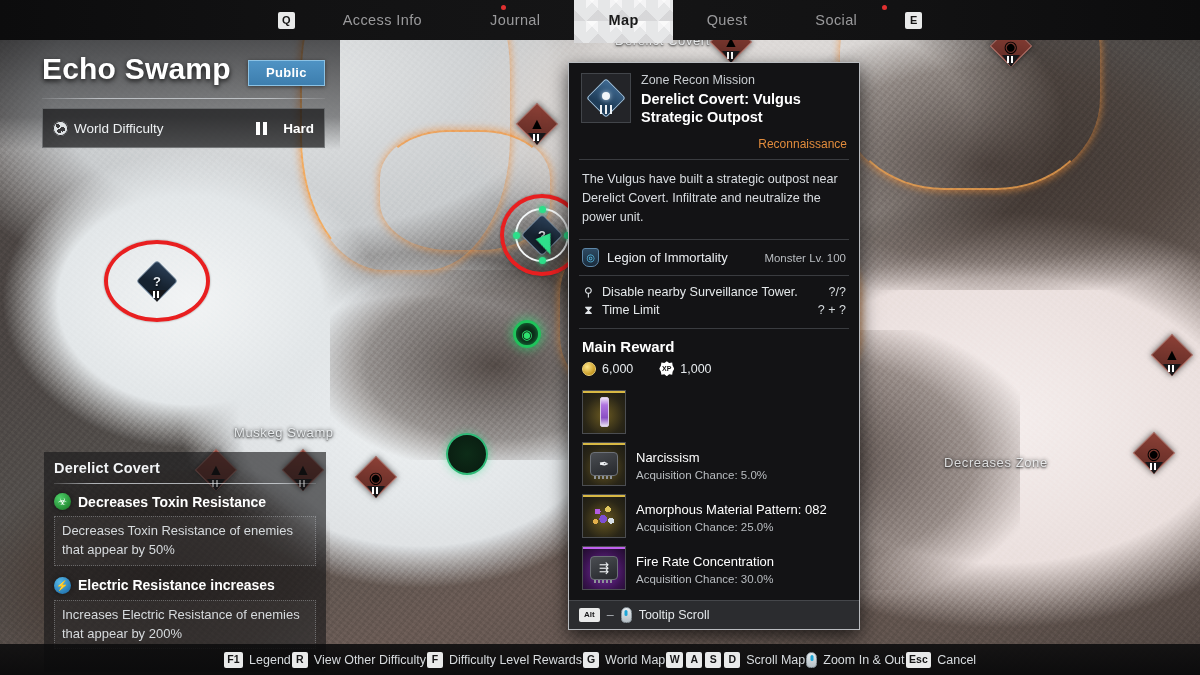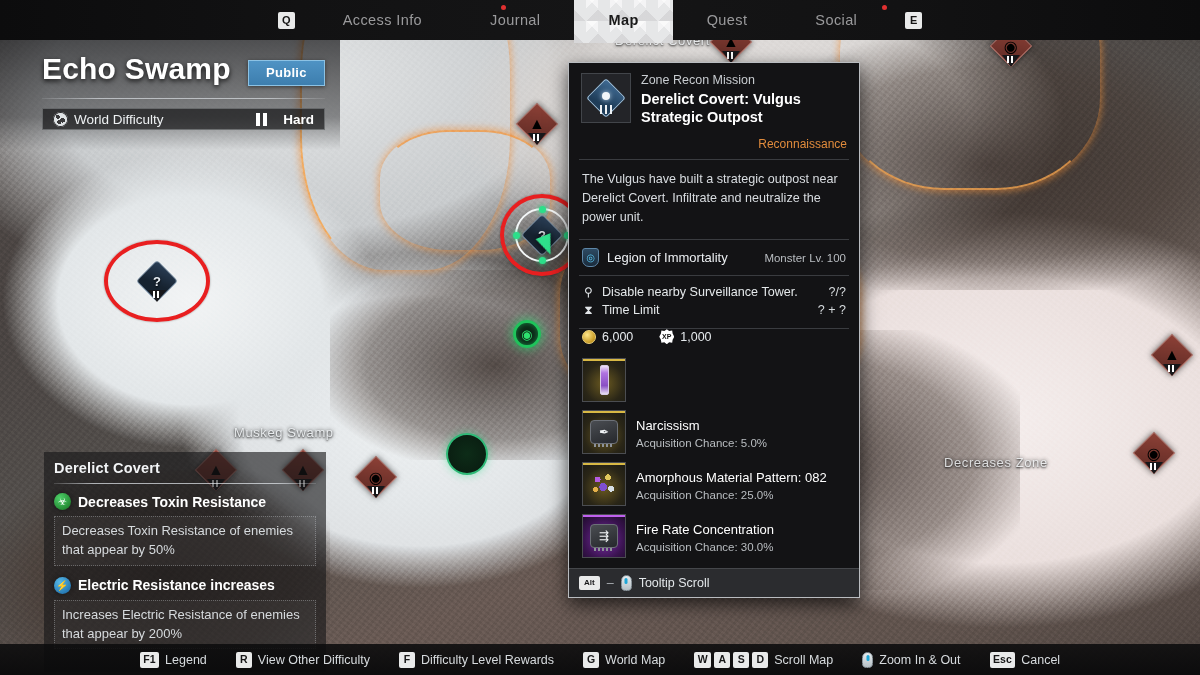--- a/index.html
+++ b/index.html
@@ -218,21 +218,21 @@
     letter-spacing: .3px;
     z-index: 22;
     box-shadow: 0 1px 4px rgba(0,0,0,.5);
   }
   .divider-line {
     position: absolute; left: 42px; top: 98px; width: 283px; height: 1px;
     background: linear-gradient(90deg, rgba(225,230,235,.1), rgba(225,230,235,.65) 20%, rgba(225,230,235,.65) 80%, rgba(225,230,235,.1));
     z-index: 22;
   }
   .difficulty-bar {
-    position: absolute; left: 42px; top: 108px; width: 283px; height: 22px;
+    position: absolute; left: 42px; top: 108px; width: 283px; height: 40px;
     background: rgba(20,20,22,.7);
     border: 1px solid rgba(200,205,210,.35);
     display: flex; align-items: center;
     padding: 0 10px;
     z-index: 22;
   }
   .difficulty-bar .lbl { color: #eef1f3; font-size: 13.5px; margin-left: 6px; }
   .difficulty-bar .val { margin-left: auto; color: #fff; font-size: 13.5px; font-weight: bold; display: flex; align-items: center; gap: 16px; }
   .pause-glyph {
     display: inline-block; width: 11px; height: 13px;
@@ -408,21 +408,21 @@
     content: ""; position: absolute; left: 50%; top: 2px;
     transform: translateX(-50%);
     width: 3px; height: 6px; border-radius: 2px; background: #1fa6d6;
   }
 
   
   .bottombar {
     position: absolute; left: 0; bottom: 0; width: 1200px; height: 31px;
     background: linear-gradient(180deg, rgba(12,12,13,.88) 0%, rgba(10,10,11,.97) 100%);
     display: flex; align-items: center; justify-content: center;
-    gap: 29px; z-index: 45;
+    gap: 1px; z-index: 45;
   }
   .hint { display: flex; align-items: center; gap: 6px; color: #d7dbde; font-size: 12.5px; }
   .kbd {
     background: #e9eaea; color: #161617;
     font-size: 10.5px; font-weight: bold;
     min-width: 16px; height: 16px; padding: 0 3.5px;
     display: inline-flex; align-items: center; justify-content: center;
     border-radius: 2px; line-height: 1;
   }
   .kbd-group { display: flex; gap: 3px; }
@@ -619,20 +619,21 @@
         <span class="v">?/?</span>
       </div>
       <div class="tt-obj">
         <span class="obj-glyph">⧗</span>
         <span>Time Limit</span>
         <span class="v">? + ?</span>
       </div>
     </div>
     <div class="tt-sep"></div>
 
+    <div class="tt-rewards-title">Main Reward</div>
     <div class="tt-cur">
       <span class="cur">
         <span class="coin"></span>
         <span>6,000</span>
       </span>
       <span class="cur">
         <span class="xpbadge">XP</span>
         <span>1,000</span>
       </span>
     </div>

